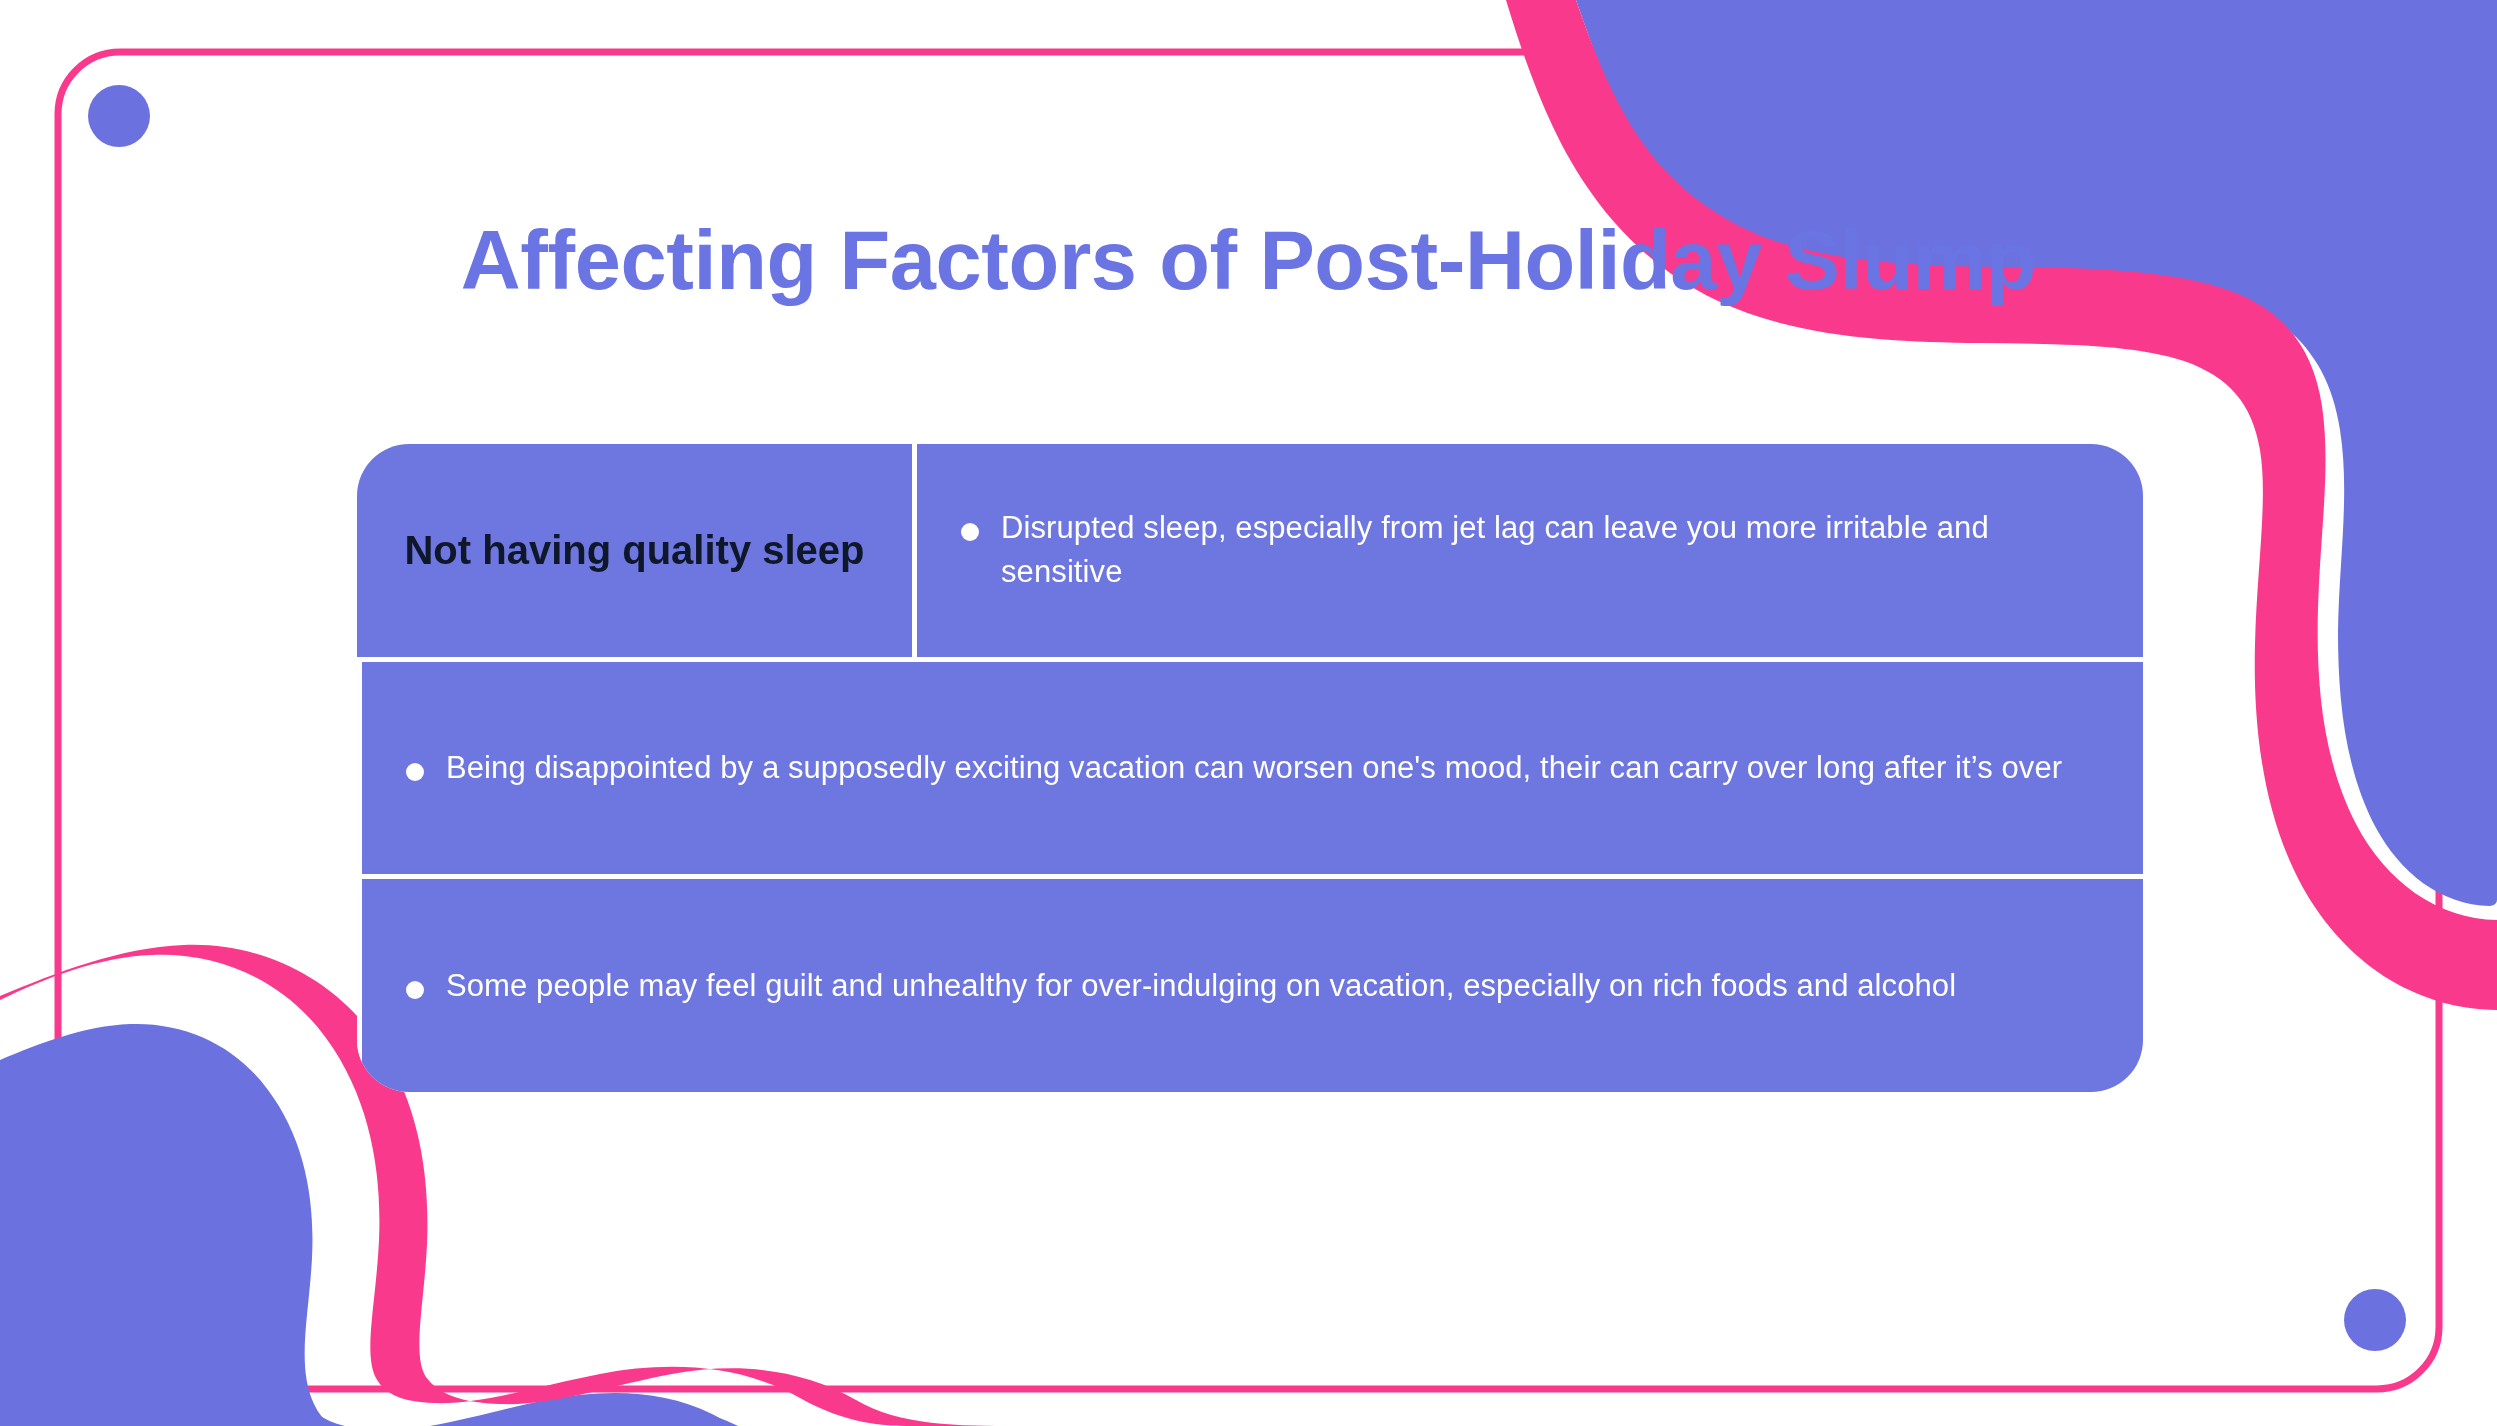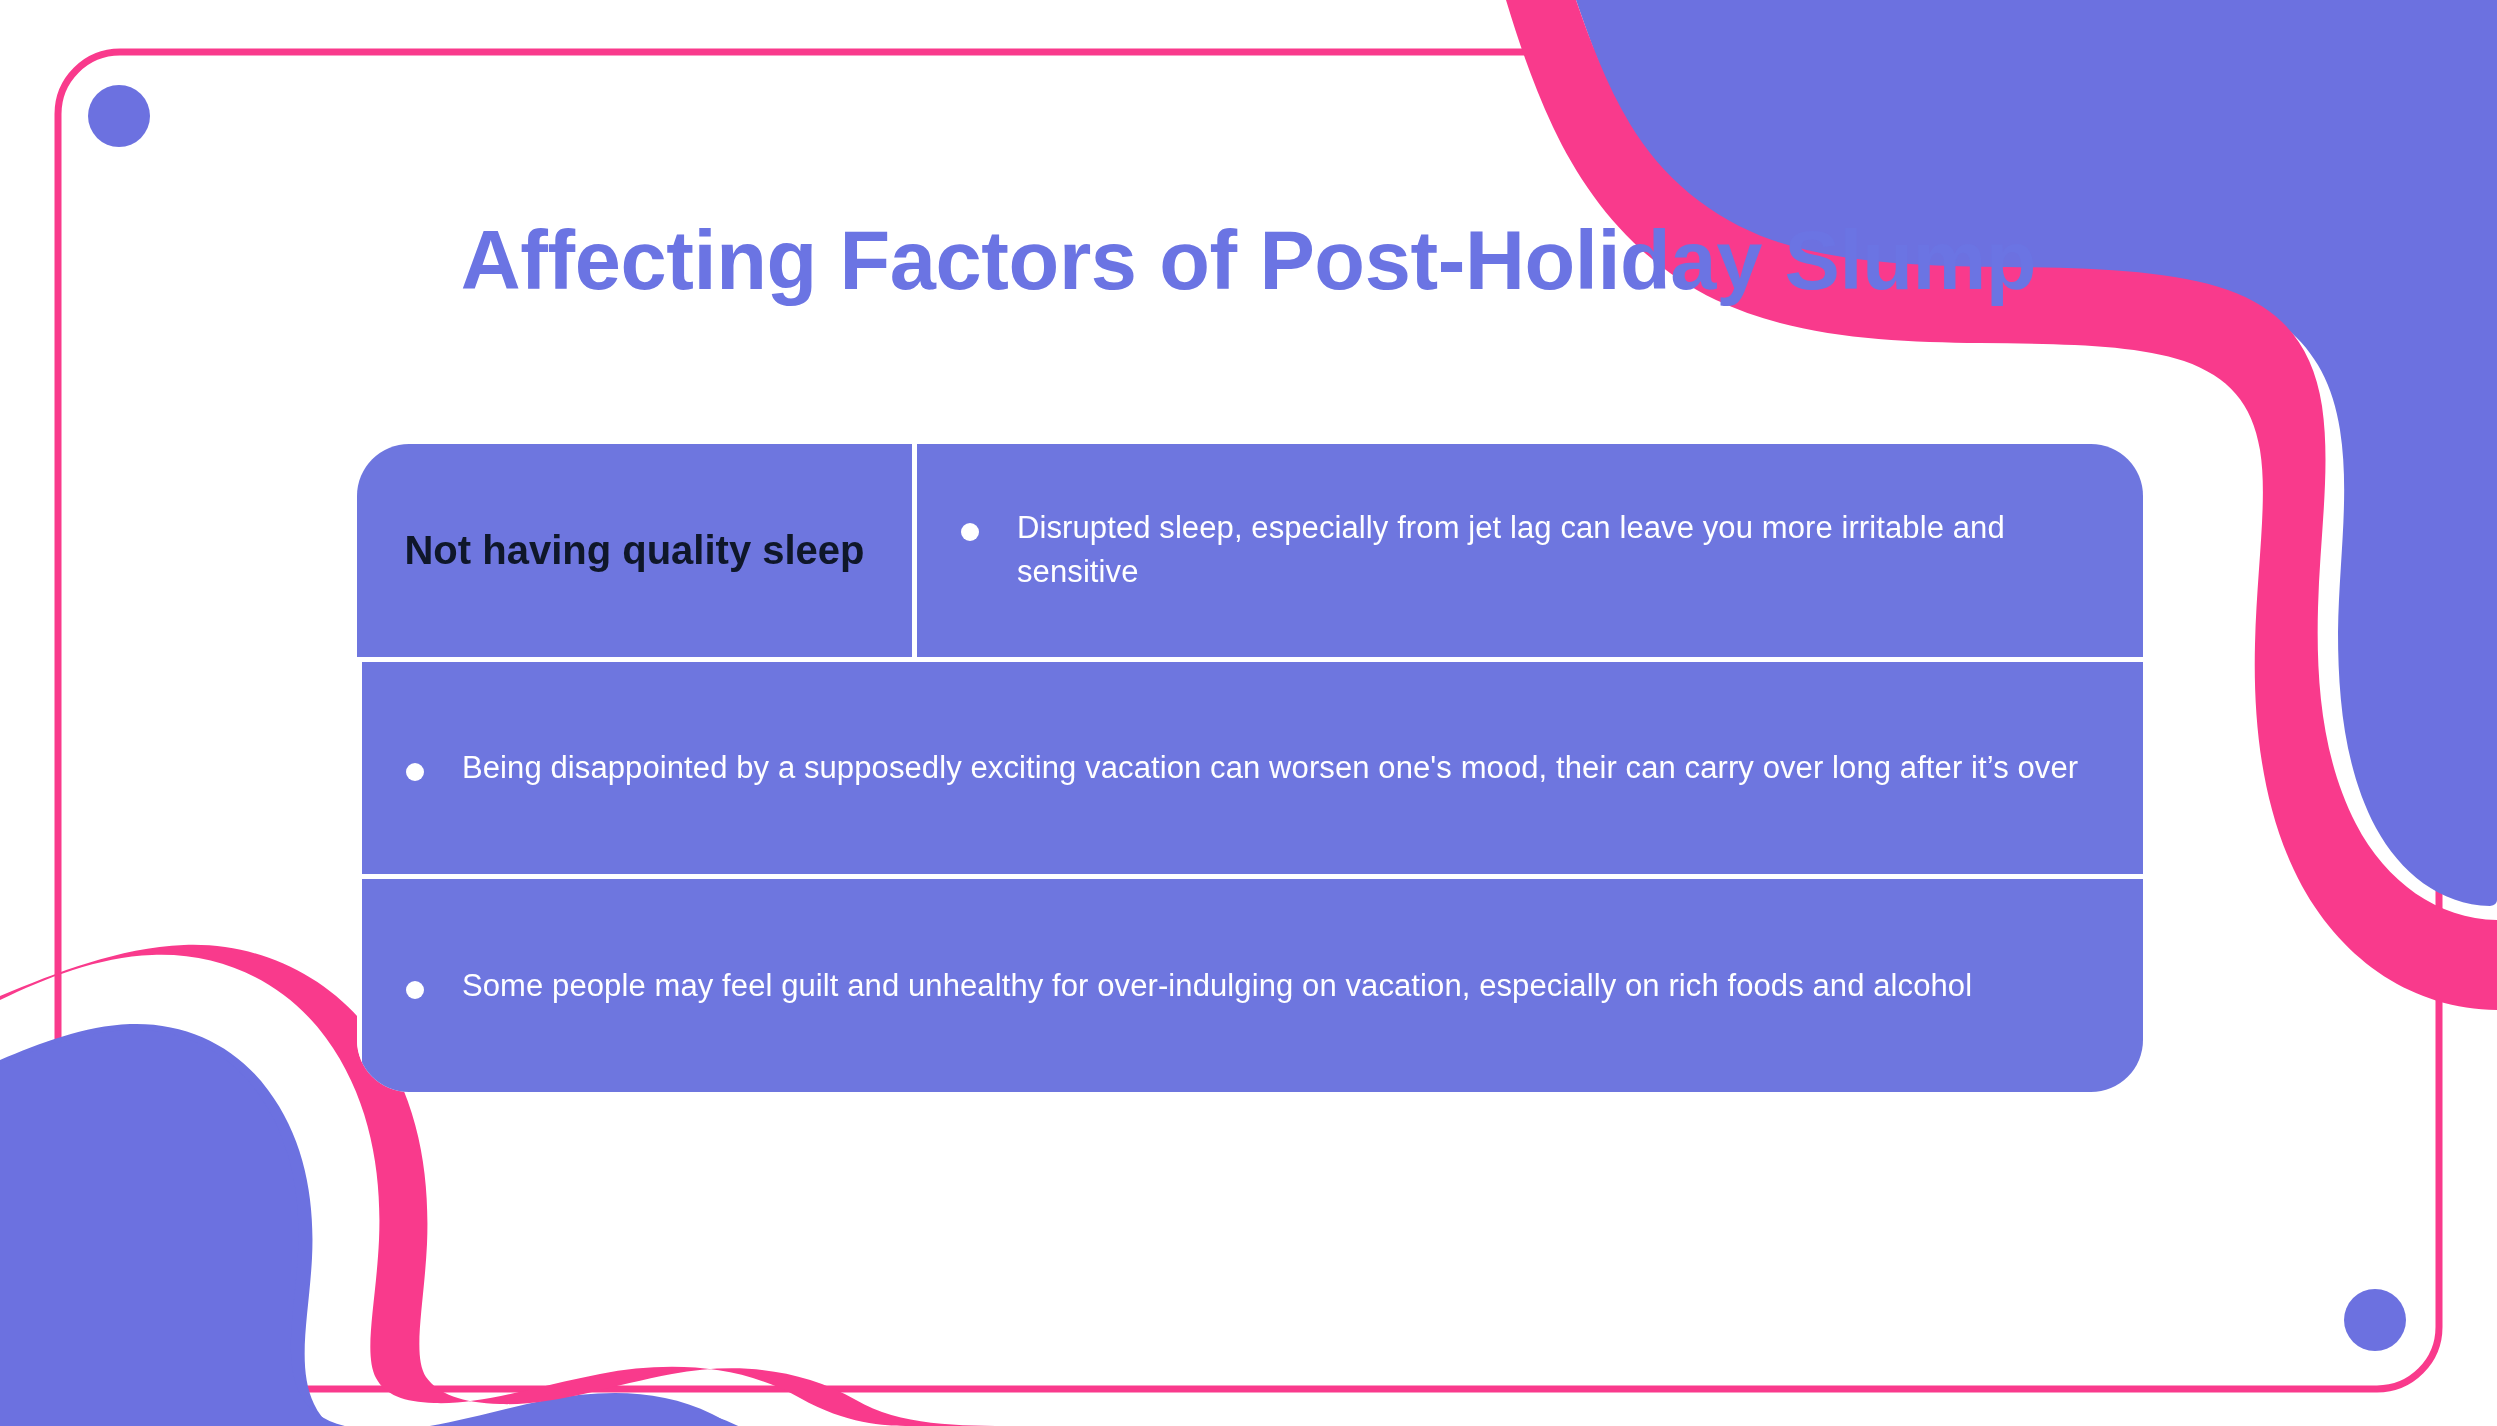--- a/index.html
+++ b/index.html
@@ -109,21 +109,20 @@
     border-radius:50%;
     background:#ffffff;
     margin-top:17px;
   }
   .bullet-text {
     color:#ffffff;
     font-size:31px;
     font-weight:normal;
     line-height:1.42;
     letter-spacing:0.1px;
-    margin-left:16px;
   }
 </style>
 </head>
 <body>
 
 <div id="slide">
 
   <div id="decor-layer">
     <svg id="decor-svg" viewBox="0 0 2497 1426" xmlns="http://www.w3.org/2000/svg">
 

